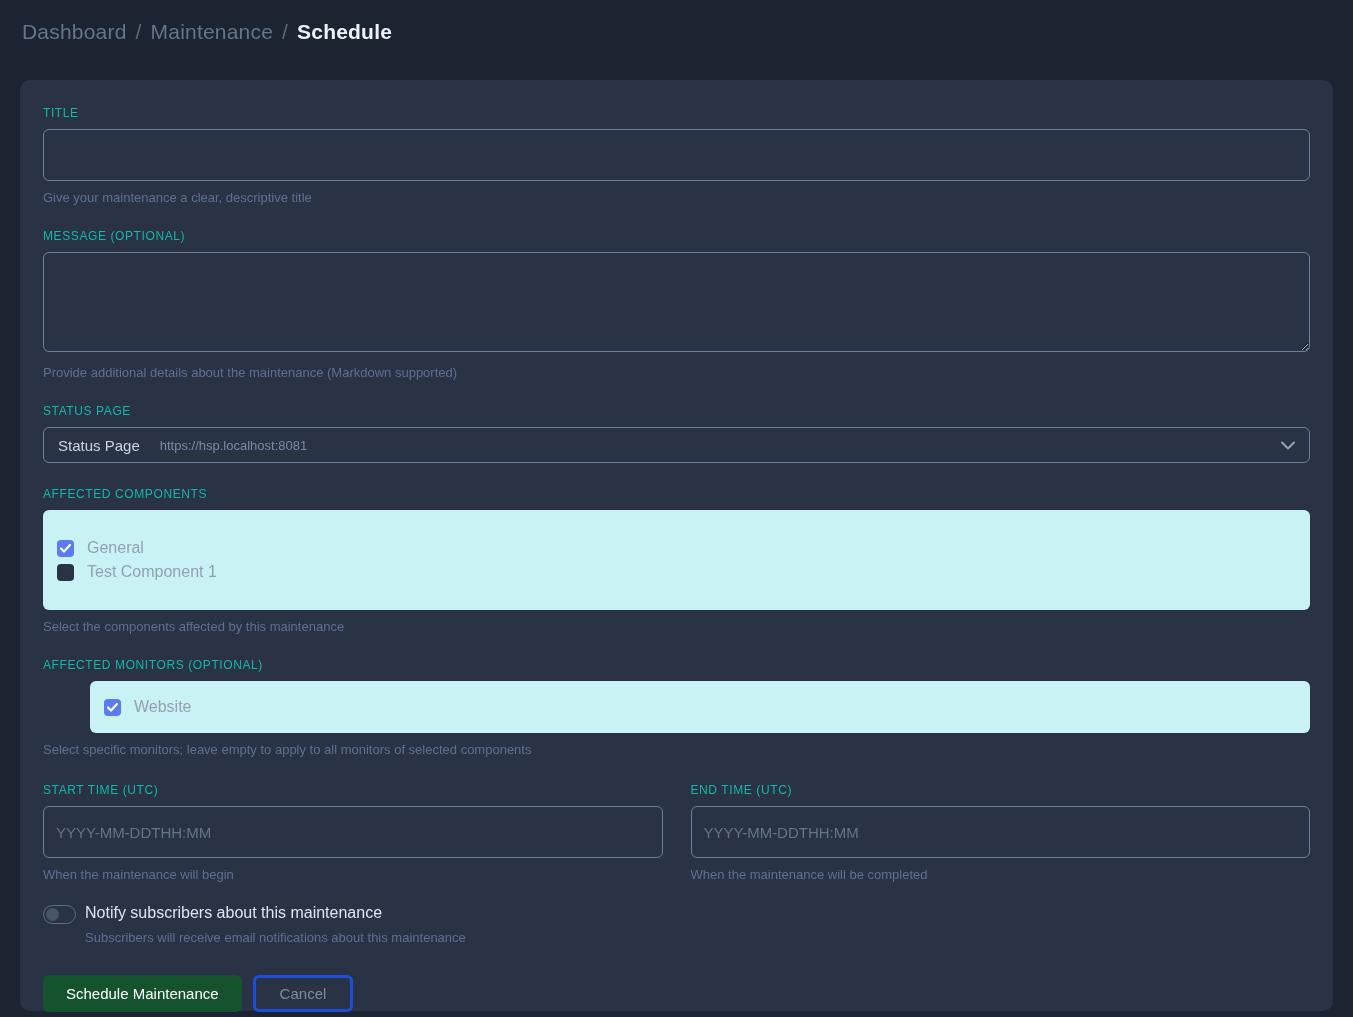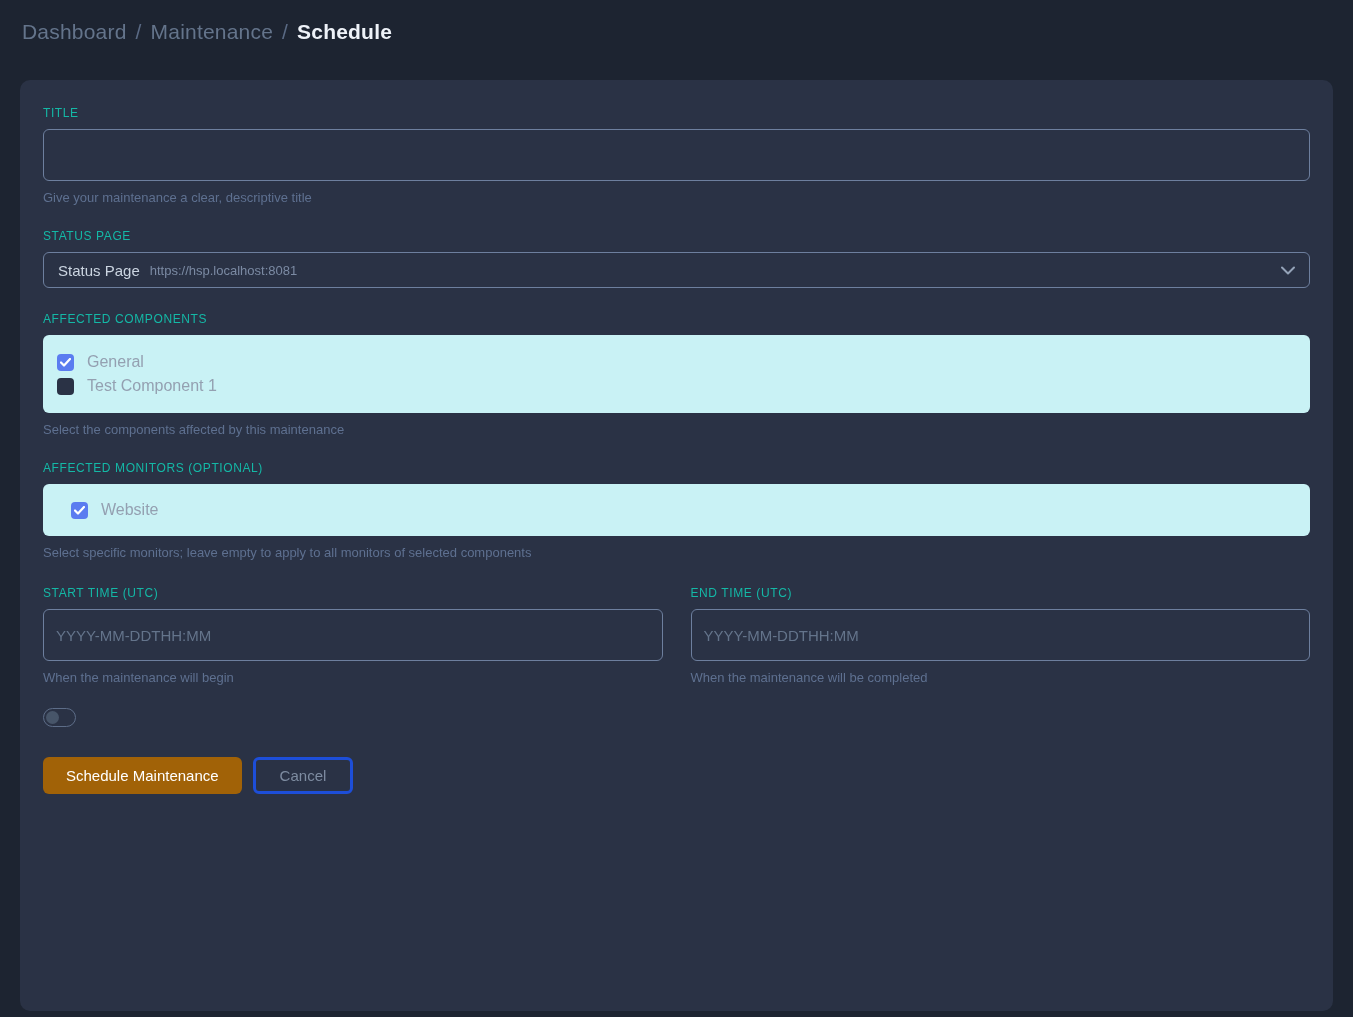--- a/index.html
+++ b/index.html
@@ -76,33 +76,33 @@
     width: 100%;
     height: 36px;
     border: 1px solid #6d7f9e;
     border-radius: 6px;
     display: flex;
     align-items: center;
     padding: 0 14px;
     cursor: pointer;
   }
   .select-name { font-size: 15px; color: #cbd5e1; }
-  .select-url { font-size: 13px; color: #7b8aa3; margin-left: 10px; }
+  .select-url { font-size: 13px; color: #7b8aa3; margin-left: 20px; }
   .select-chevron { margin-left: auto; color: #94a3b8; display: flex; align-items: center; }
 
   
   .check-panel {
     background: #c9f2f5;
     border-radius: 6px;
-    padding: 18px 14px;
+    padding: 29px 14px;
     display: flex;
     flex-direction: column;
     gap: 6px;
   }
-  .check-panel.single { padding: 17px 28px; }
+  .check-panel.single { padding: 17px 14px; margin-left: 47px; }
   .check-row { display: flex; align-items: center; gap: 13px; cursor: pointer; }
   .checkbox {
     width: 17px; height: 17px;
     border-radius: 4px;
     background: #2a3245;
     flex: 0 0 17px;
     display: flex; align-items: center; justify-content: center;
   }
   .checkbox.checked { background: #5b7cf0; }
   .checkbox .tick { display: none; color: #ffffff; }
@@ -137,21 +137,21 @@
   
   .actions { display: flex; gap: 11px; }
   .btn {
     height: 37px;
     border-radius: 6px;
     font-size: 15px;
     font-family: "Liberation Sans", sans-serif;
     cursor: pointer;
   }
   .btn-primary {
-    background: #a16207;
+    background: #14532d;
     border: none;
     color: #ffffff;
     padding: 0 23px;
   }
   .btn-secondary {
     background: transparent;
     border: 3px solid #1d4ed8;
     color: #7e8ca1;
     padding: 0 24px;
   }
@@ -170,20 +170,25 @@
 </div>
 
 <div class="card">
 
   <div class="section">
     <label class="field-label">TITLE</label>
     <input class="text-input" type="text" value="" style="">
     <div class="helper">Give your maintenance a clear, descriptive title</div>
   </div>
 
+  <div class="section">
+    <label class="field-label">MESSAGE (OPTIONAL)</label>
+    <textarea class="text-area" style=""></textarea>
+    <div class="helper">Provide additional details about the maintenance (Markdown supported)</div>
+  </div>
 
   <div class="section">
     <label class="field-label">STATUS PAGE</label>
     <div class="select-box">
       <span class="select-name">Status Page</span>
       <span class="select-url">https://hsp.localhost:8081</span>
       <span class="select-chevron">
         <svg width="14" height="9" viewBox="0 0 14 9" fill="none">
             <path d="M1 1.5 L7 7.5 L13 1.5" stroke="currentColor" stroke-width="2" stroke-linecap="round" stroke-linejoin="round"></path>
           </svg>
@@ -237,20 +242,24 @@
       <label class="field-label">END TIME (UTC)</label>
       <input class="text-input" type="text" placeholder="YYYY-MM-DDTHH:MM" style="">
       <div class="helper">When the maintenance will be completed</div>
     </div>
   </div>
 
   <div class="toggle-section">
     <div class="toggle">
       <span class="knob"></span>
     </div>
+    <div class="toggle-texts">
+      <span class="toggle-label">Notify subscribers about this maintenance</span>
+      <span class="toggle-helper">Subscribers will receive email notifications about this maintenance</span>
+    </div>
   </div>
 
   <div class="actions">
     <button class="btn btn-primary">Schedule Maintenance</button>
     <button class="btn btn-secondary">Cancel</button>
   </div>
 
 </div>
 
 </body></html>

